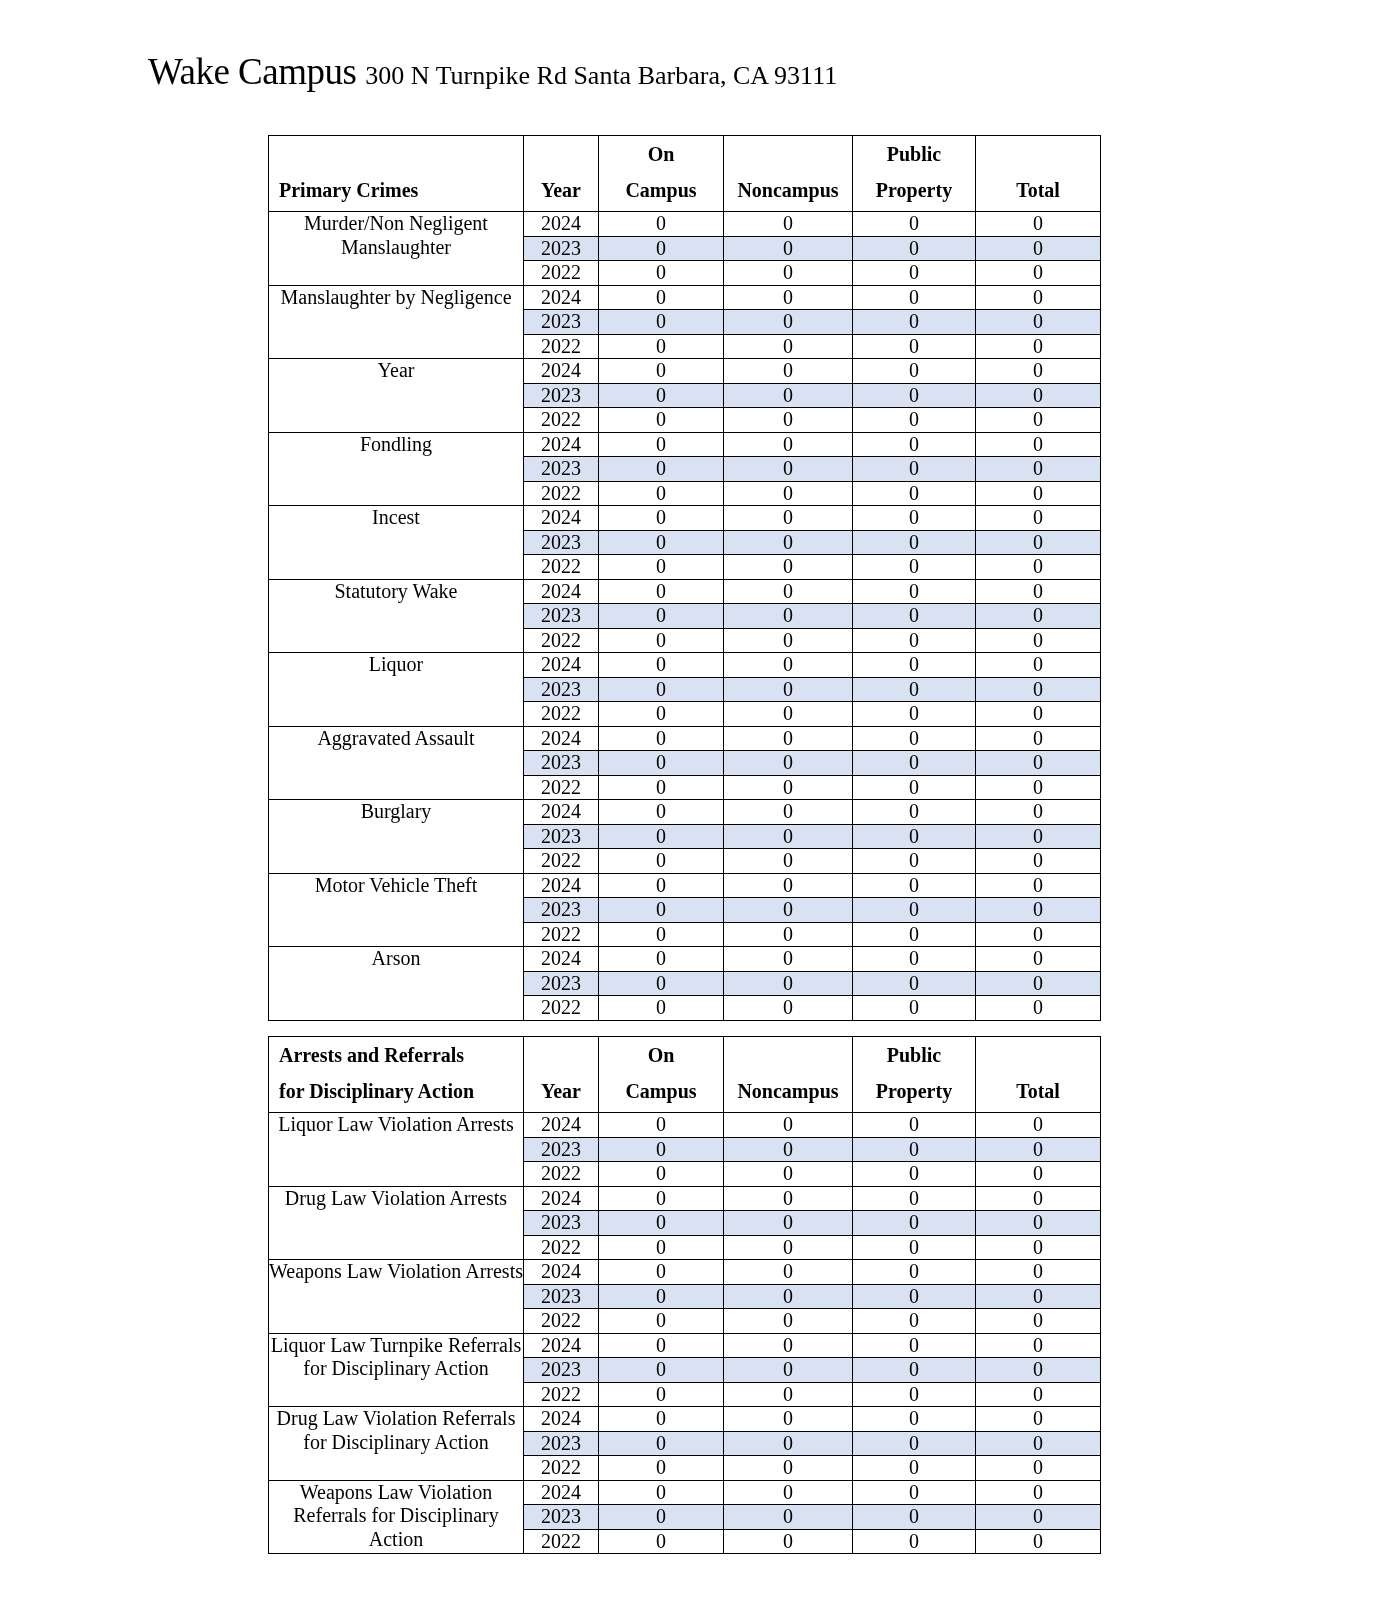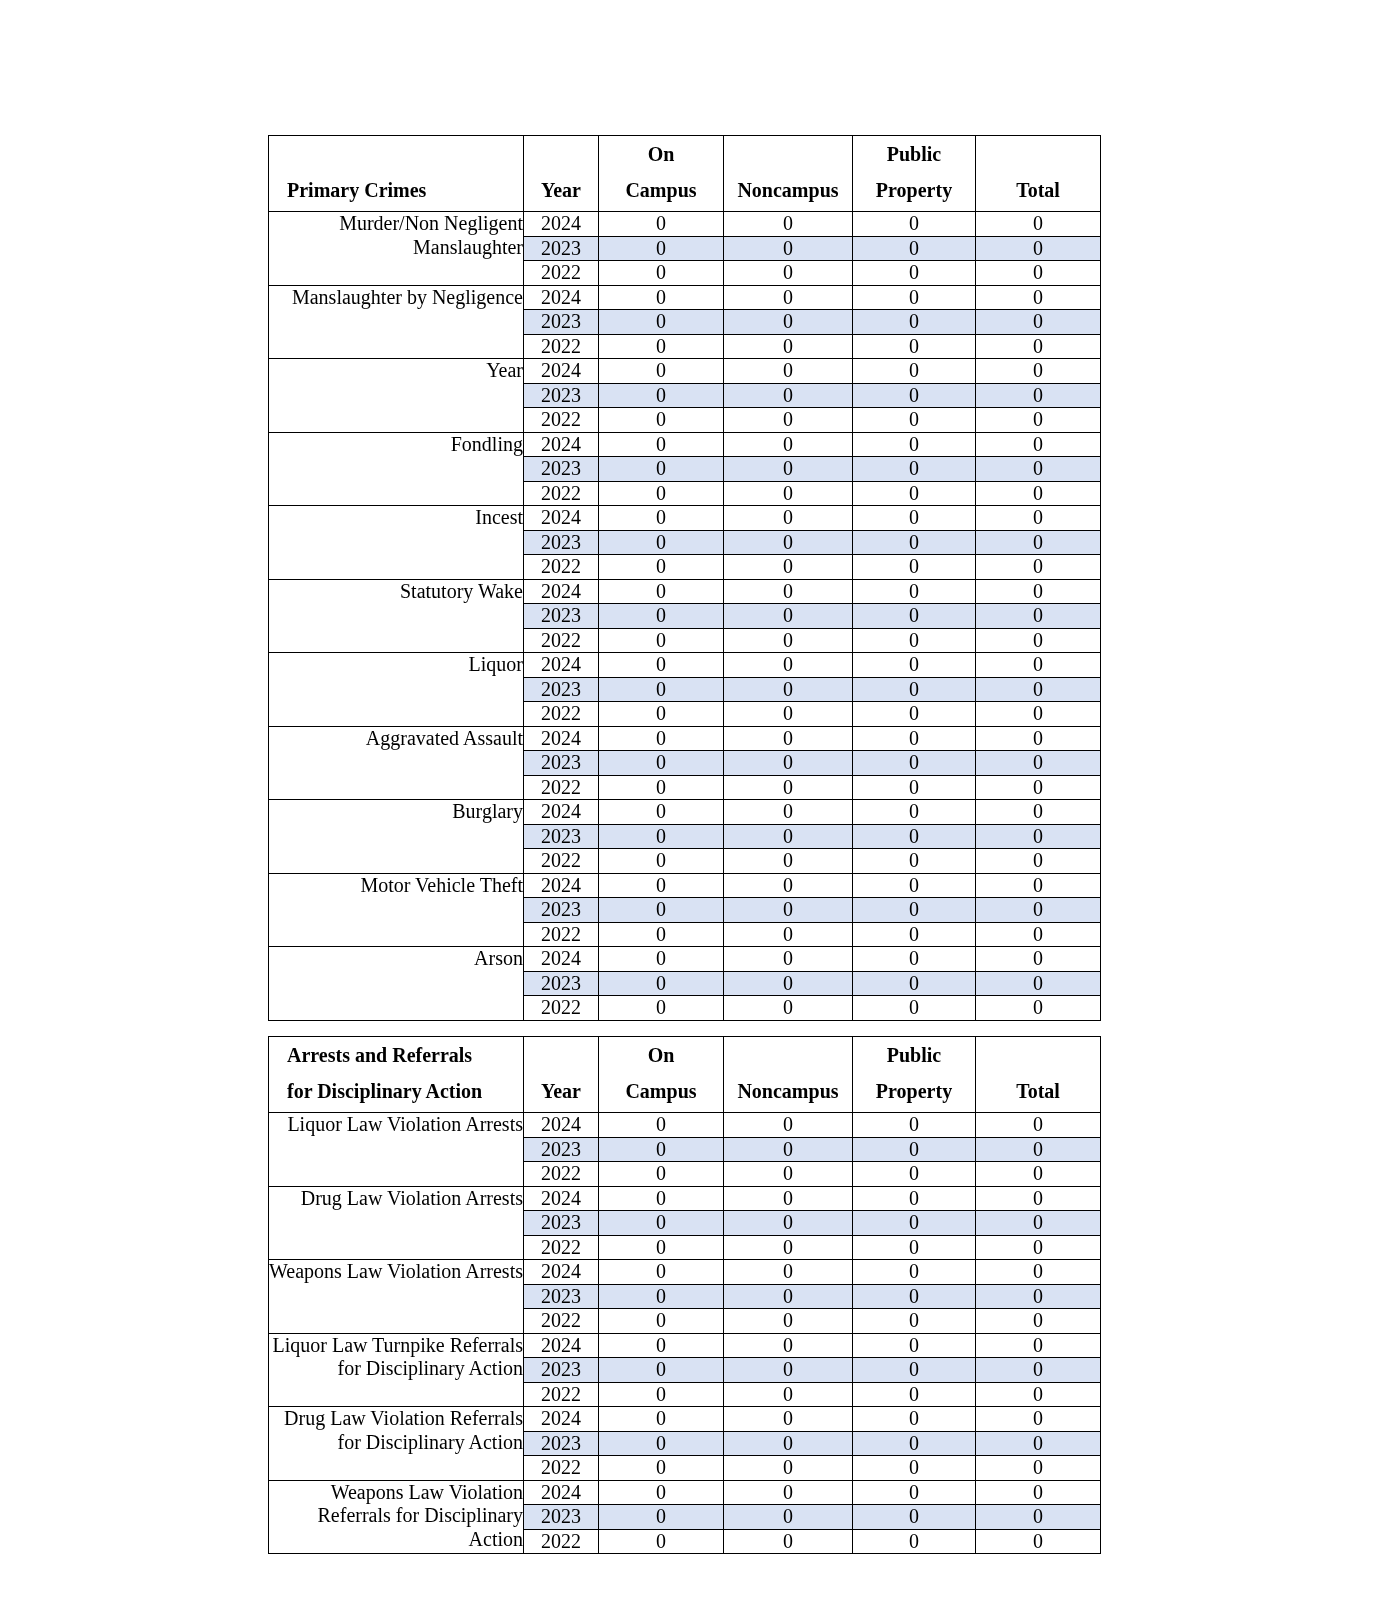--- a/index.html
+++ b/index.html
@@ -53,46 +53,49 @@
     text-align: center;
     font-weight: bold;
     white-space: pre-line;
     line-height: 36px;
     padding: 0 2px 3px 2px;
   }
   #table-0 th { height: 45px; }
   #table-1 th { height: 41px; margin-left: 48px; }
   table.stats th.cat-h {
     text-align: left;
-    padding-left: 18px;
+    padding-left: 10px;
   }
   table.stats td {
     height: 23.5px;
     line-height: 23.5px;
     padding: 0;
   }
   td.yr, td.val {
     text-align: center;
   }
   td.cat {
     vertical-align: top;
-    text-align: right;
+    text-align: center;
     line-height: 25px;
     padding: 0 10px 0 11px;
     font-family: Liberation Serif, serif;
   }
   tr.shaded td.yr, tr.shaded td.val {
     background: #d9e2f3;
   }
 </style>
 </head>
 <body>
 
 <div class="page">
 
+  <div class="title-line">
+    <span class="title-main">Wake Campus</span><span class="title-addr">300 N Turnpike Rd Santa Barbara, CA 93111</span>
+  </div>
 
   <table class="stats" id="table-0">
     <colgroup>
       <col style="width:255px">
         <col style="width:75px">
         <col style="width:125px">
         <col style="width:129px">
         <col style="width:123px">
         <col style="width:125px">
     </colgroup>

